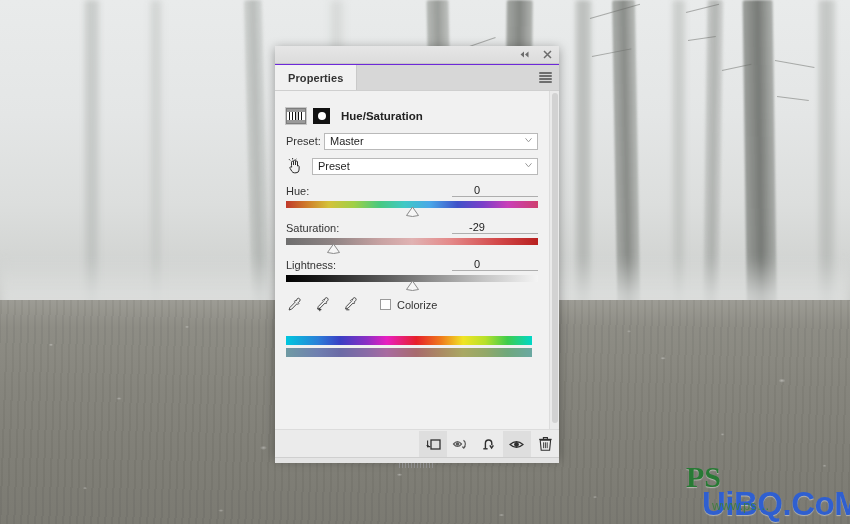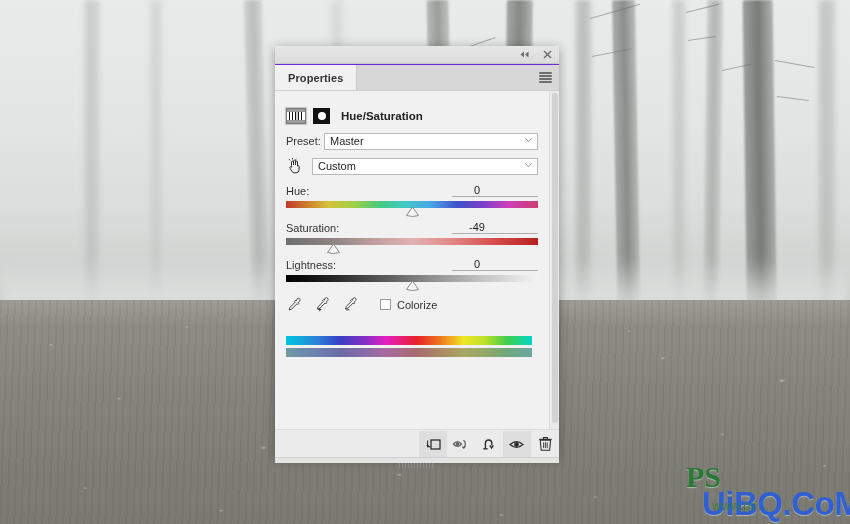--- a/index.html
+++ b/index.html
@@ -259,21 +259,21 @@
       </div>
 
       <div class="row">
         <div class="handicon">
           <svg width="17" height="17" viewBox="0 0 17 17">
             <path d="M5.5 7.5 V4.2 a1 1 0 0 1 2 0 V7 V3.2 a1 1 0 0 1 2 0 V7 V4 a1 1 0 0 1 2 0 V8 a1 1 0 0 1 1.7.8 l-.2 3.3 a3 3 0 0 1-3 2.7 h-1.6 a3 3 0 0 1-2.5-1.4 l-1.8-3 a1 1 0 0 1 1.6-1.2 z" fill="none" stroke="#2b2b2b" stroke-width="1"></path>
             <path d="M4.2 2.4 L3 1.2 M6.6 1.4 L6.6 0 M9.2 2.2 L10.4 1" stroke="#2b2b2b" stroke-width="1"></path>
           </svg>
         </div>
         <div class="select">
-          <span>Custom</span>
+          <span>Preset</span>
           <svg class="chev" viewBox="0 0 7 7">
               <path d="M.5 1.5 L3.5 5 L6.5 1.5" stroke="#9a9a9a" stroke-width="1" fill="none"></path>
             </svg>
         </div>
       </div>
 
       <div class="sliderblock">
         <div class="sliderhead">
           <div class="sliderlbl">Hue:</div>
           <div class="valuefield">
@@ -287,21 +287,21 @@
                 <path d="M7.5 1 L13.5 9.5 Q7.5 11.5 1.5 9.5 Z" fill="#f6f6f6" stroke="#8a8a8a" stroke-width="1"></path>
               </svg>
           </div>
         </div>
       </div>
 
       <div class="sliderblock">
         <div class="sliderhead">
           <div class="sliderlbl">Saturation:</div>
           <div class="valuefield">
-            <span>-49</span>
+            <span>-29</span>
           </div>
         </div>
         <div class="track">
           <div class="bar sat-bar"></div>
           <div class="thumb" style="left:19%;">
             <svg width="15" height="11" viewBox="0 0 15 11">
                 <path d="M7.5 1 L13.5 9.5 Q7.5 11.5 1.5 9.5 Z" fill="#f6f6f6" stroke="#8a8a8a" stroke-width="1"></path>
               </svg>
           </div>
         </div>

